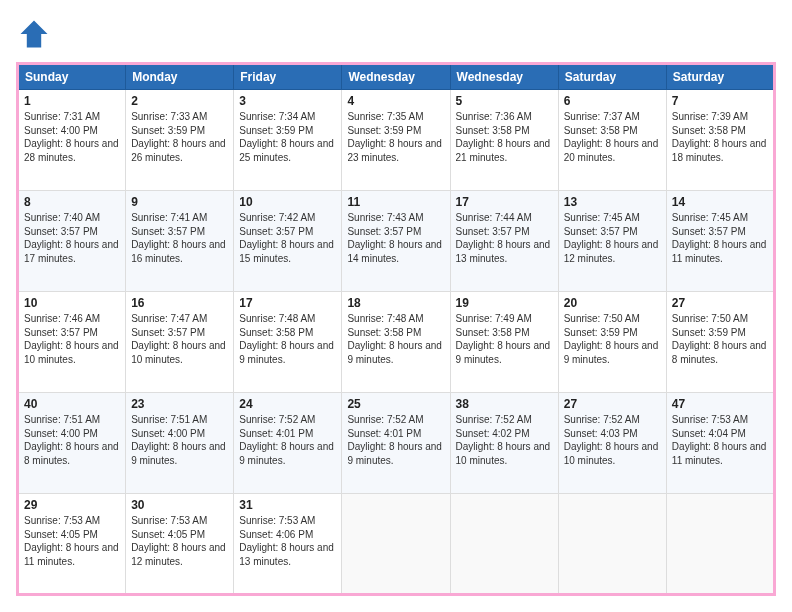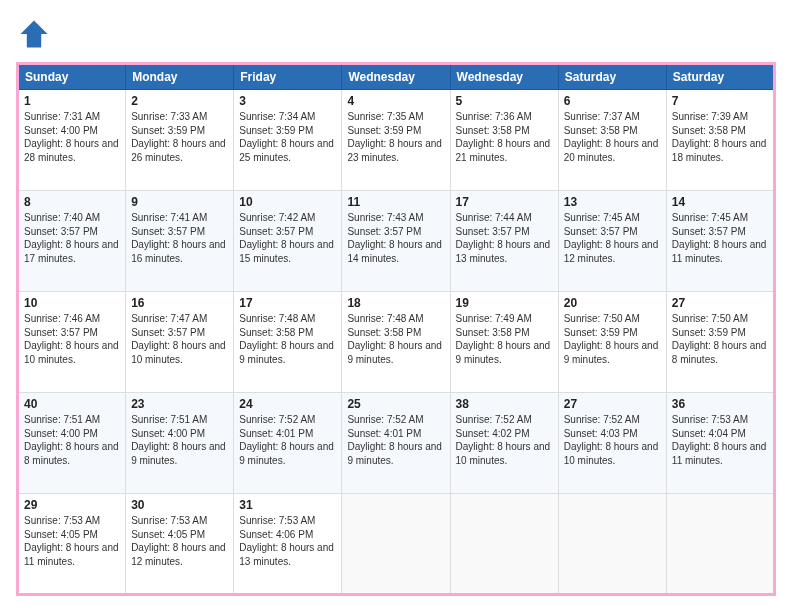--- a/index.html
+++ b/index.html
@@ -347,21 +347,21 @@
       </td>
           <td>
         <span class="day-num">27</span>
         <div class="cell-text">
           Sunrise: 7:52 AM<br>
           Sunset: 4:03 PM<br>
           Daylight: 8 hours and 10 minutes.
         </div>
       </td>
           <td>
-        <span class="day-num">36</span>
+        <span class="day-num">47</span>
         <div class="cell-text">
           Sunrise: 7:53 AM<br>
           Sunset: 4:04 PM<br>
           Daylight: 8 hours and 11 minutes.
         </div>
       </td>
         </tr>
         <tr>
           <td>
         <span class="day-num">29</span>

